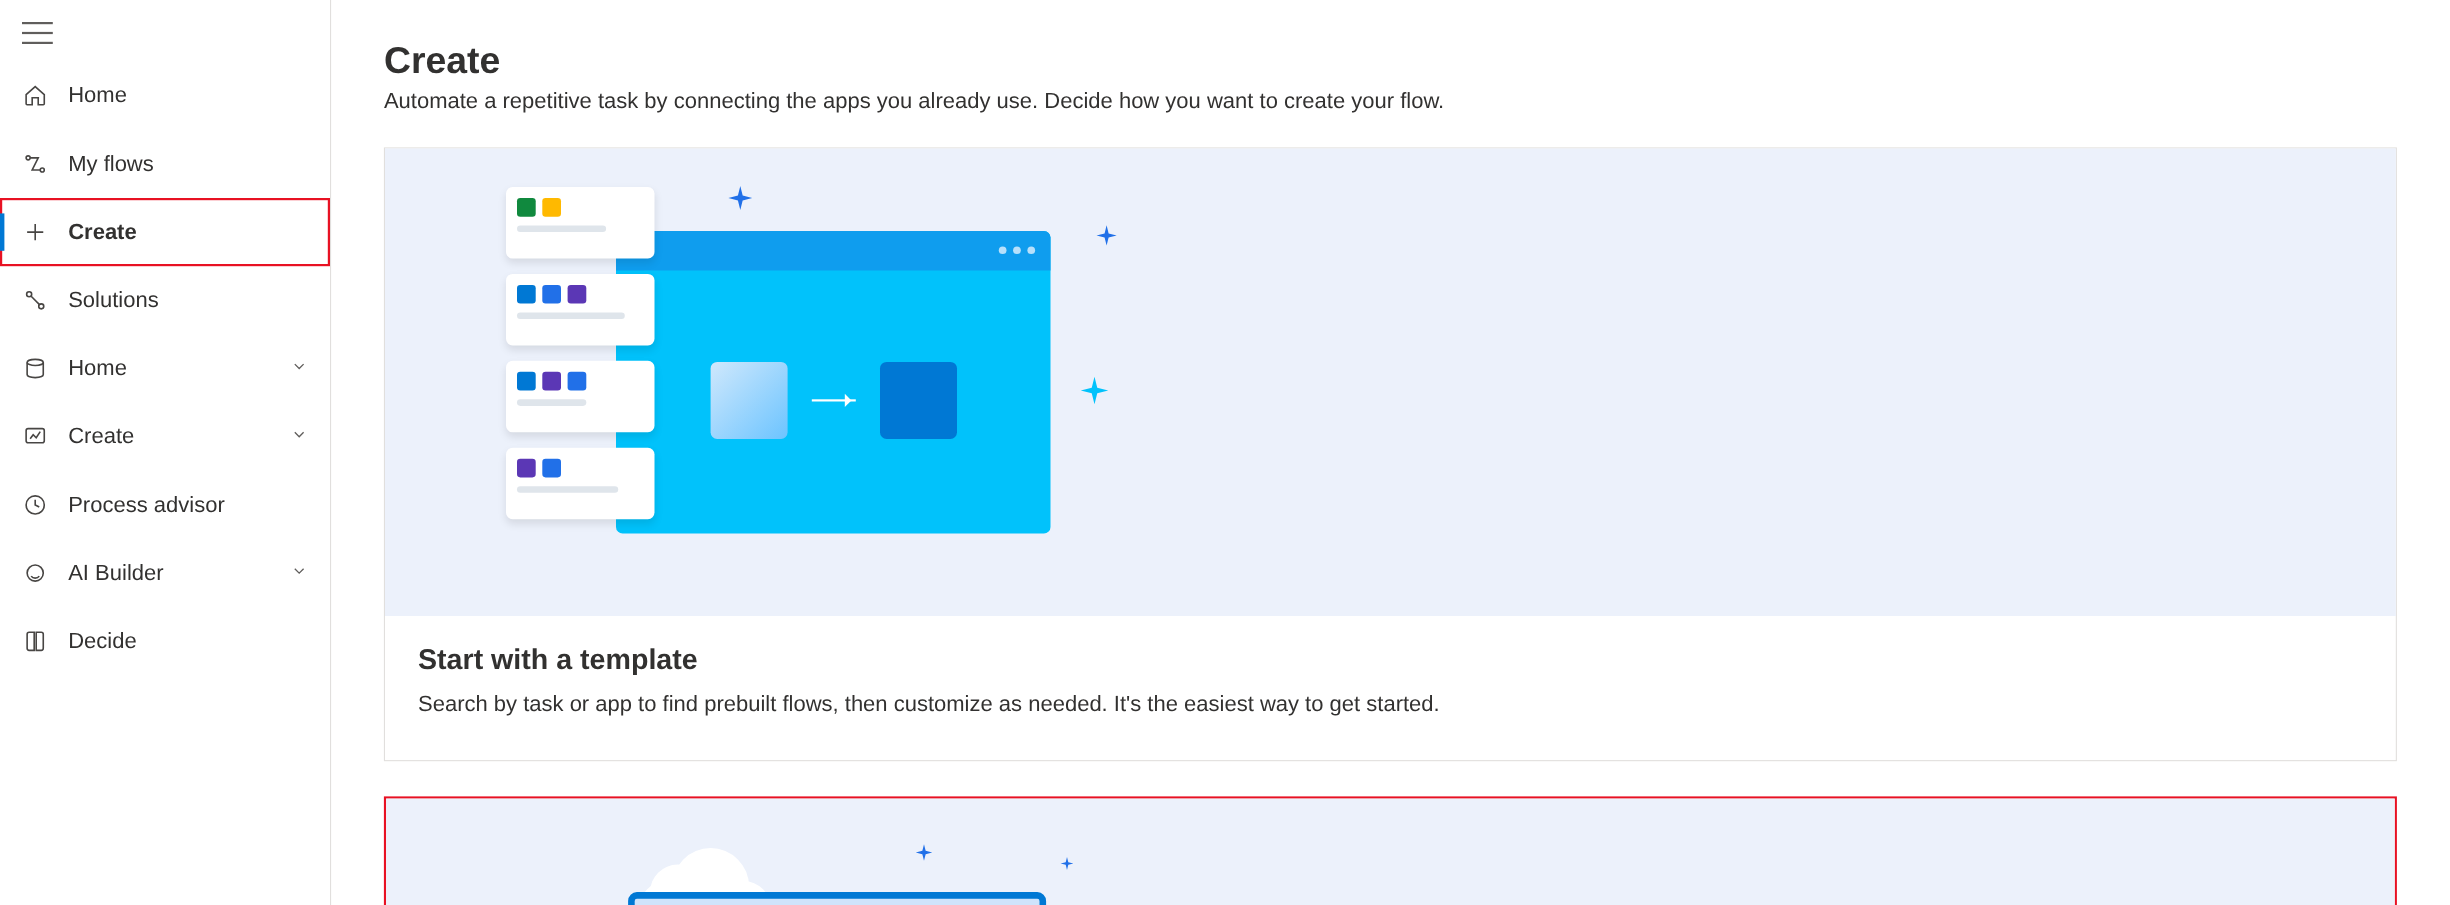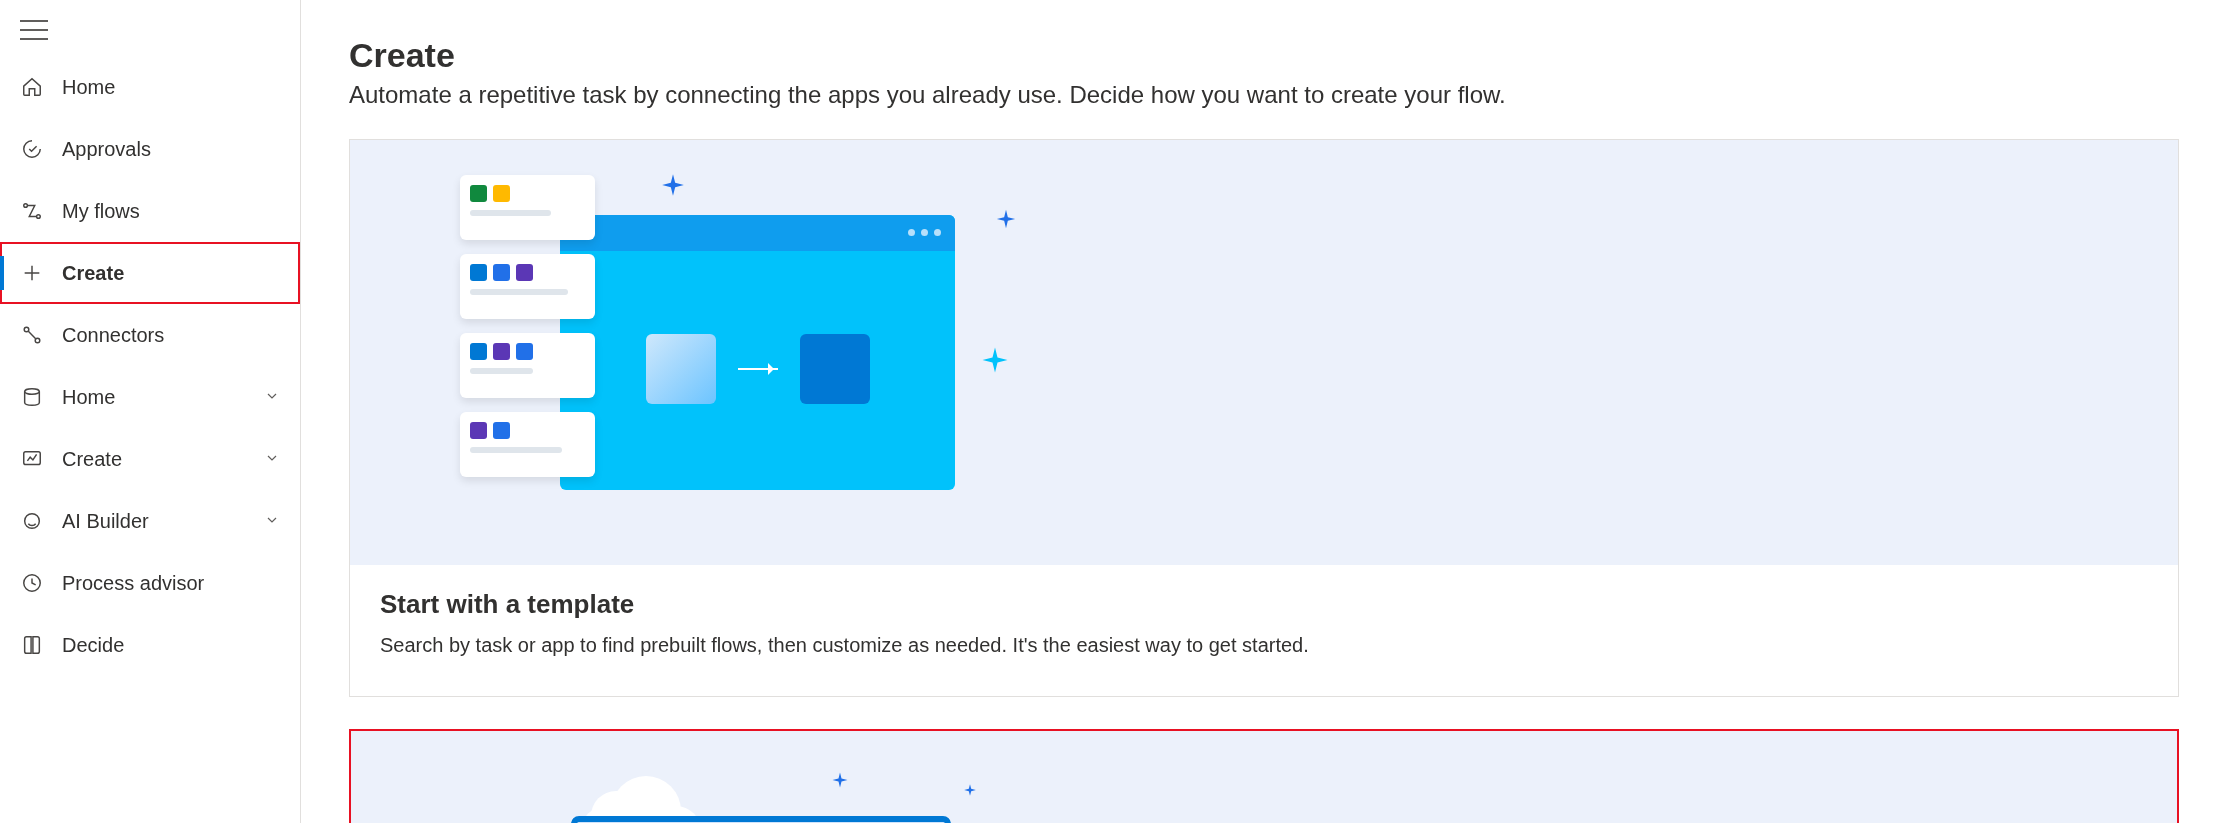--- a/index.html
+++ b/index.html
@@ -14,21 +14,21 @@
     .nav-item.active { font-weight: 600; }
     .nav-item.active::before { content: ""; position: absolute; left: 0; top: 14px; bottom: 14px; width: 4px; background: #0078d4; }
     .nav-item.highlight { outline: 2px solid #e81123; outline-offset: -2px; }
     .nav-icon { width: 24px; height: 24px; display:flex; align-items:center; justify-content:center; color:#484644;}
     .nav-icon svg { width: 22px; height: 22px; fill: none; stroke: #484644; stroke-width: 1.6; }
     .chevron { margin-left: auto; }
     .chevron svg { width: 16px; height: 16px; stroke:#605e5c; stroke-width:1.8; fill:none; }
 
     .main { flex: 1; padding: 36px 48px 0 48px; overflow: hidden; }
     .page-title { font-size: 34px; font-weight: 600; margin-bottom: 6px; }
-    .page-subtitle { font-size: 24px; color: #323130; margin-bottom: 30px; }
+    .page-subtitle { font-size: 20px; color: #323130; margin-bottom: 30px; }
 
     .cards { display: flex; gap: 32px; flex-direction: column; }
     .card { flex: 1 1 0; border: 1px solid #e1dfdd; display: flex; flex-direction: column; background:#fff; cursor:pointer;}
     .card.highlight { border: 2px solid #e81123; }
     .card-visual { height: 425px; background: #ecf1fb; position: relative; overflow: hidden; }
     .card-body { padding: 24px 30px 36px; }
     .card-title { font-size: 26px; font-weight: 600; margin-bottom: 10px; }
     .card-desc { font-size: 20px; line-height: 1.5; color: #323130; }
 
     
@@ -88,29 +88,20 @@
     <span class="nav-icon">
         <svg viewBox="0 0 24 24">
           <path d="M3 11 12 3l9 8v9a1 1 0 0 1-1 1h-5v-7h-6v7H4a1 1 0 0 1-1-1z"></path>
         </svg>
       </span>
     <span>Home</span>
   </div>
   <div class="nav-item">
     <span class="nav-icon">
         <svg viewBox="0 0 24 24">
-          <path d="M12 3a9 9 0 1 0 9 9"></path>
-          <path d="M9 12l2.5 2.5L17 9"></path>
-        </svg>
-      </span>
-    <span>Approvals</span>
-  </div>
-  <div class="nav-item">
-    <span class="nav-icon">
-        <svg viewBox="0 0 24 24">
           <circle cx="5" cy="6" r="2"></circle>
           <circle cx="19" cy="18" r="2"></circle>
           <path d="M7 6h8l-6 12h8"></path>
         </svg>
       </span>
     <span>My flows</span>
   </div>
   <div class="nav-item active highlight">
     <span class="nav-icon">
         <svg viewBox="0 0 24 24">
@@ -120,21 +111,21 @@
     <span>Create</span>
   </div>
   <div class="nav-item">
     <span class="nav-icon">
         <svg viewBox="0 0 24 24">
           <circle cx="6" cy="6" r="2.5"></circle>
           <circle cx="18" cy="18" r="2.5"></circle>
           <path d="M8 8l8 8"></path>
         </svg>
       </span>
-    <span>Connectors</span>
+    <span>Solutions</span>
   </div>
   <div class="nav-item">
     <span class="nav-icon">
         <svg viewBox="0 0 24 24">
           <ellipse cx="12" cy="6" rx="8" ry="3"></ellipse>
           <path d="M4 6v12c0 1.7 3.6 3 8 3s8-1.3 8-3V6"></path>
         </svg>
       </span>
     <span>Home</span>
     <span class="chevron"><svg viewBox="0 0 24 24">
@@ -149,37 +140,37 @@
         </svg>
       </span>
     <span>Create</span>
     <span class="chevron"><svg viewBox="0 0 24 24">
           <path d="M6 9l6 6 6-6"></path>
         </svg></span>
   </div>
   <div class="nav-item">
     <span class="nav-icon">
         <svg viewBox="0 0 24 24">
+          <circle cx="12" cy="12" r="9"></circle>
+          <path d="M12 7v5l4 2"></path>
+        </svg>
+      </span>
+    <span>Process advisor</span>
+  </div>
+  <div class="nav-item">
+    <span class="nav-icon">
+        <svg viewBox="0 0 24 24">
           <circle cx="12" cy="12" r="8"></circle>
           <path d="M9 9h0M15 9h0M8 15c1 1.5 2.5 2 4 2s3-.5 4-2"></path>
         </svg>
       </span>
     <span>AI Builder</span>
     <span class="chevron"><svg viewBox="0 0 24 24">
           <path d="M6 9l6 6 6-6"></path>
         </svg></span>
-  </div>
-  <div class="nav-item">
-    <span class="nav-icon">
-        <svg viewBox="0 0 24 24">
-          <circle cx="12" cy="12" r="9"></circle>
-          <path d="M12 7v5l4 2"></path>
-        </svg>
-      </span>
-    <span>Process advisor</span>
   </div>
   <div class="nav-item">
     <span class="nav-icon">
         <svg viewBox="0 0 24 24">
           <path d="M4 5a2 2 0 0 1 2-2h5v18H6a2 2 0 0 1-2-2zM20 5a2 2 0 0 0-2-2h-5v18h5a2 2 0 0 0 2-2z"></path>
         </svg>
       </span>
     <span>Decide</span>
   </div>
 </nav>

